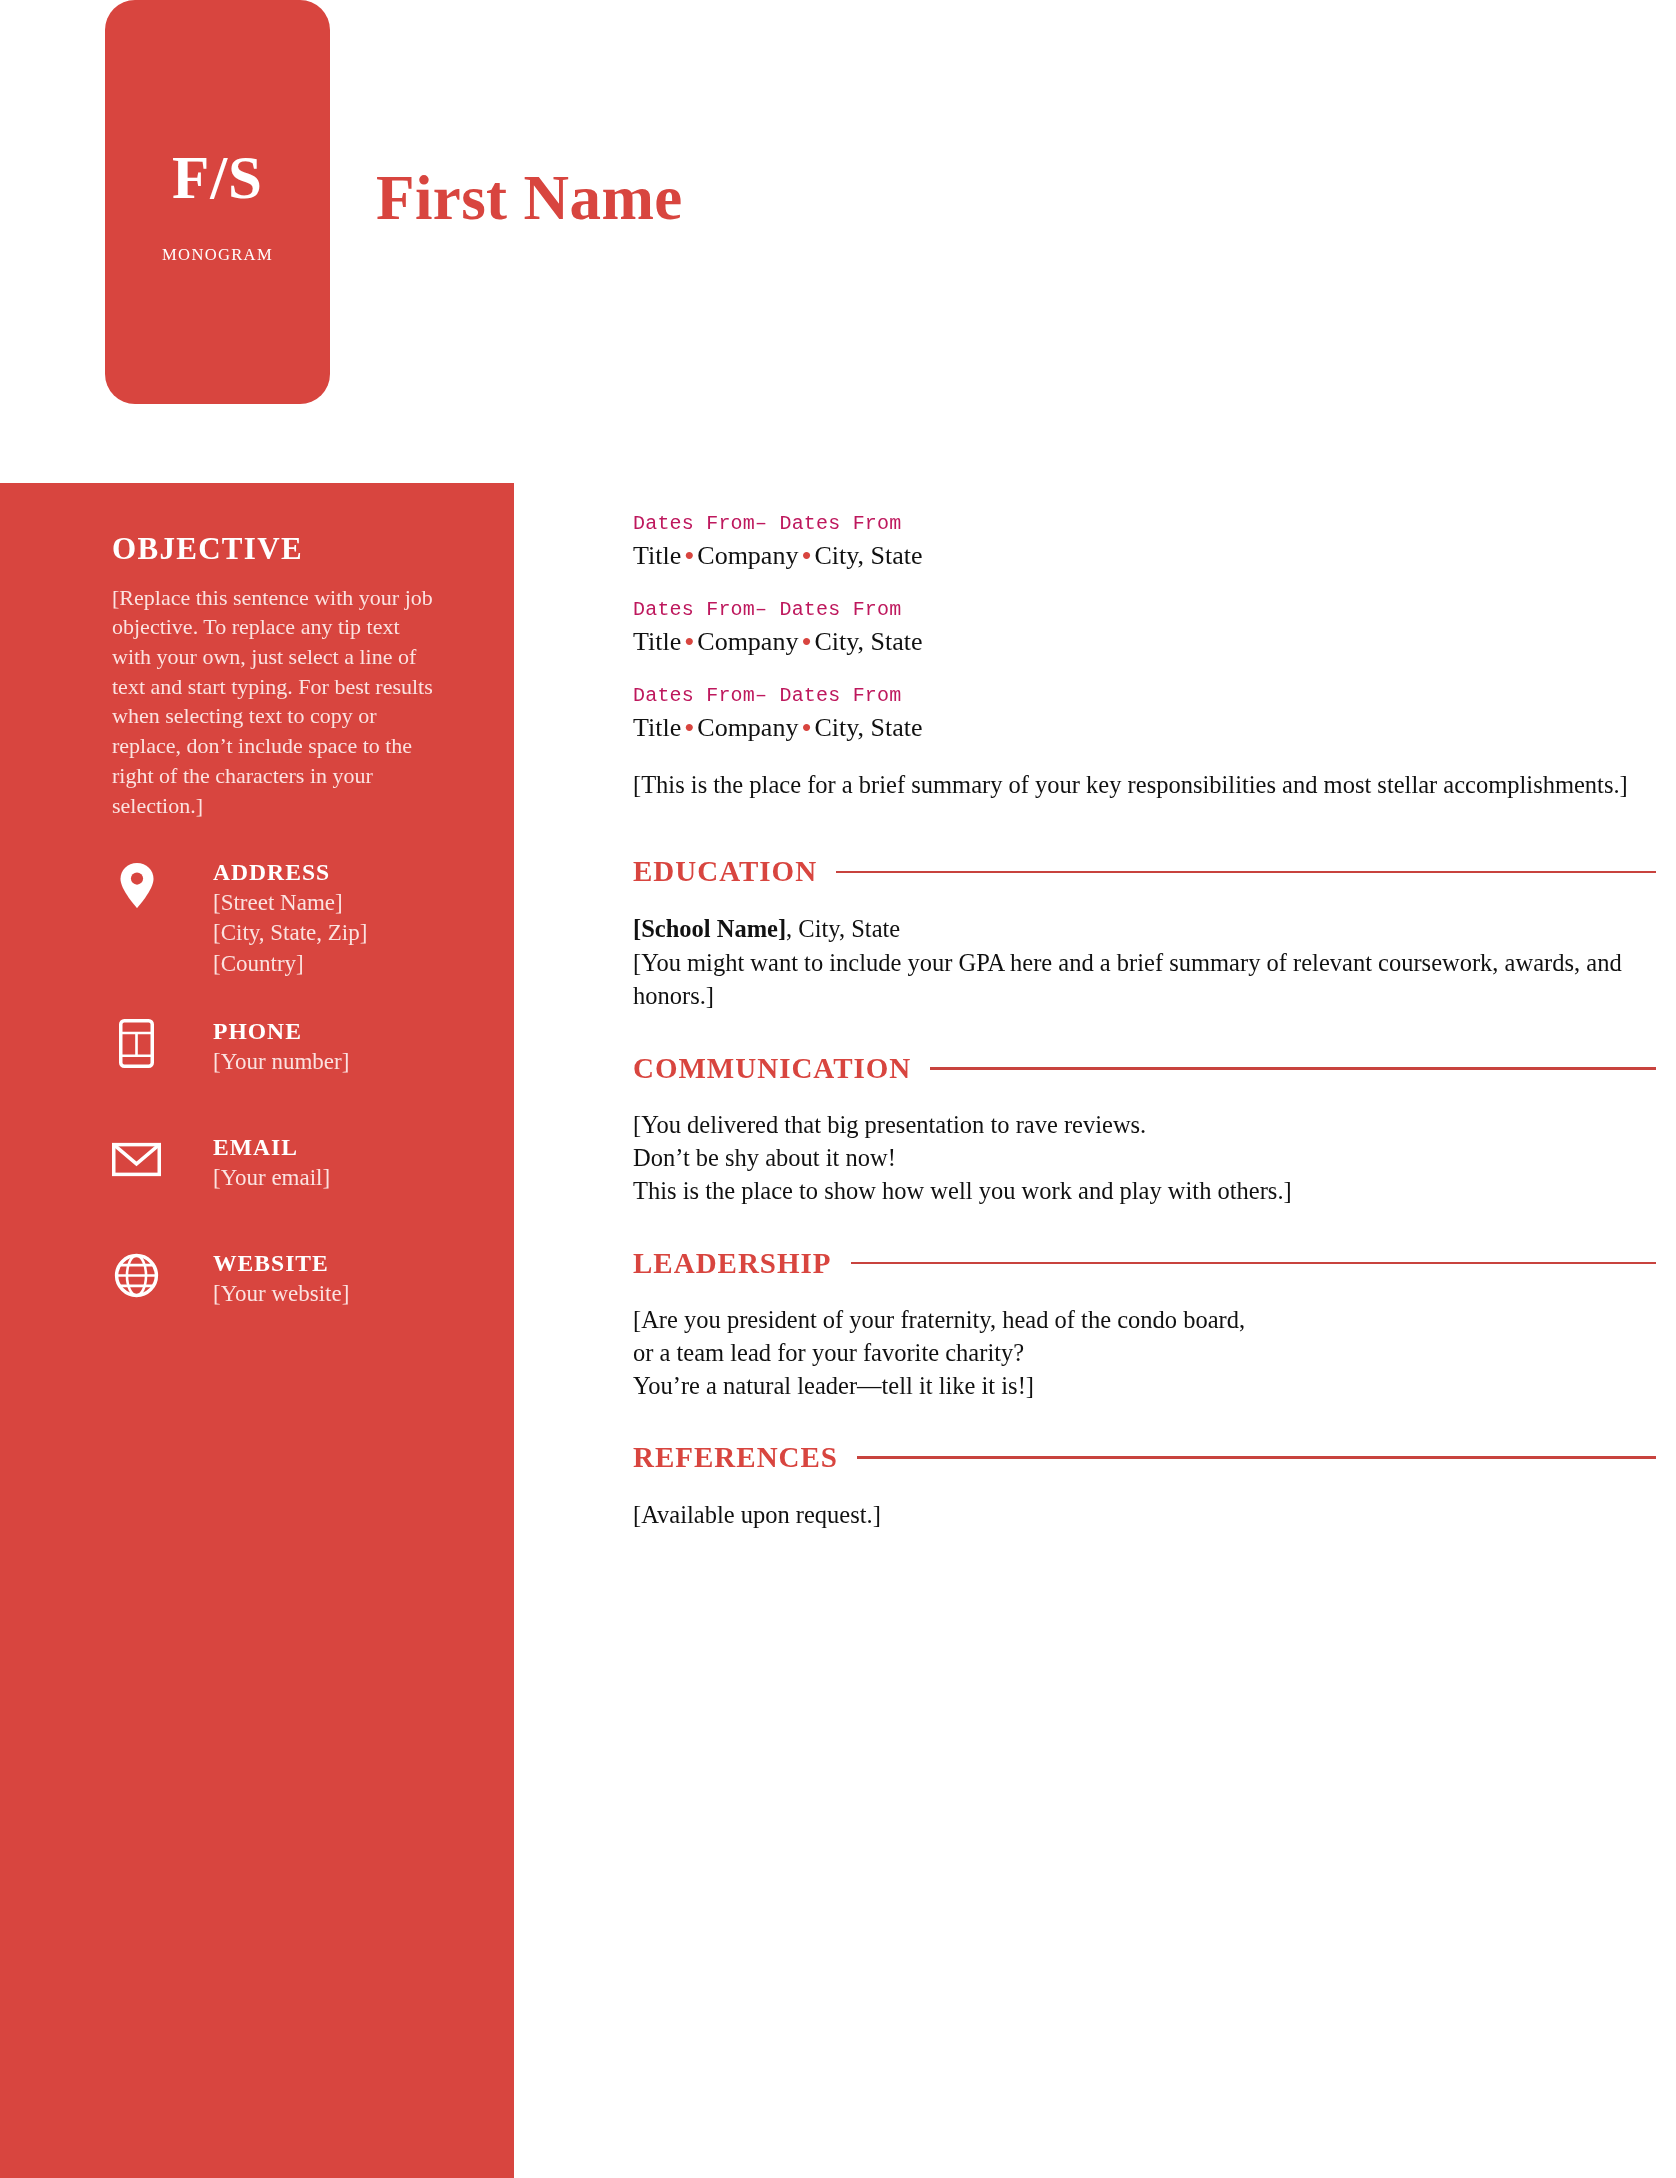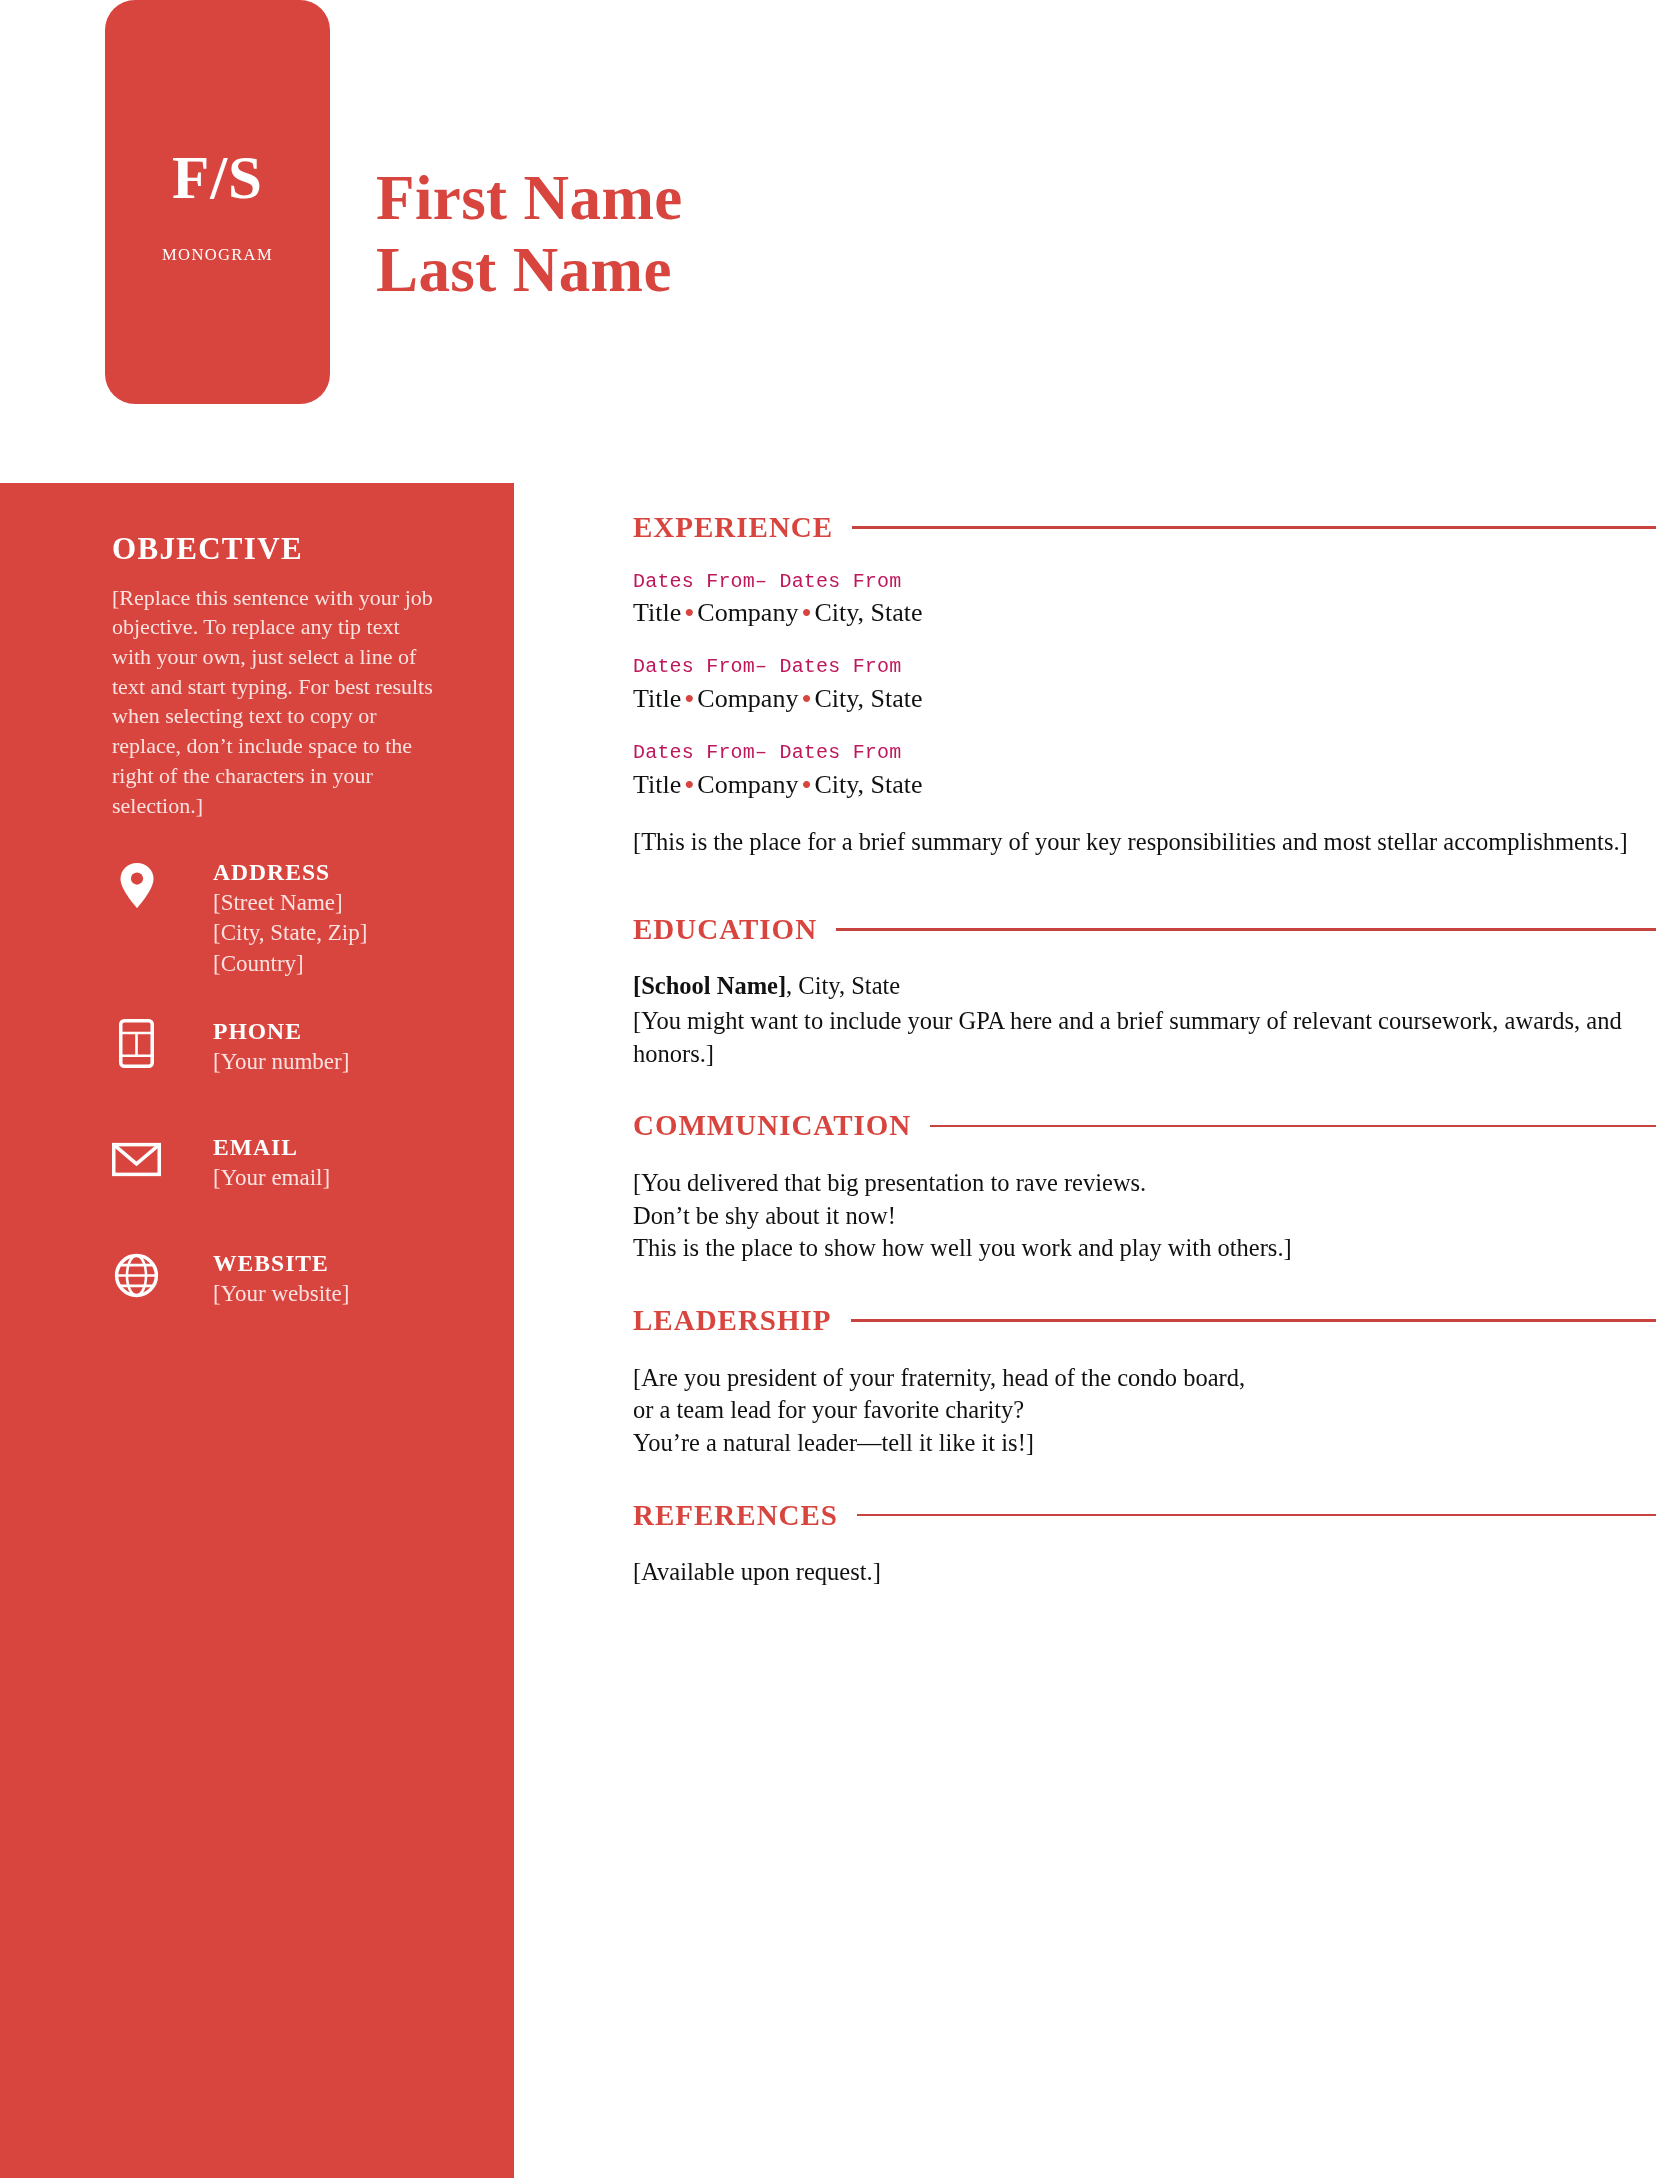--- a/index.html
+++ b/index.html
@@ -217,21 +217,20 @@
 
 <div class="page">
 
   <div class="monogram-block">
     <div class="monogram-initials">F/S</div>
     <div class="monogram-label">MONOGRAM</div>
   </div>
 
   <div class="name-block">
     <div class="name-line">First Name</div>
-    <div class="name-line">Last Name</div>
   </div>
 
   <div class="left-col">
     <div class="left-inner">
       <div class="objective-title">OBJECTIVE</div>
       <div class="objective-text">[Replace this sentence with your job objective. To replace any tip text with your own, just select a line of text and start typing. For best results when selecting text to copy or replace, don’t include space to the right of the characters in your selection.]</div>
 
       <div class="contact-item">
         <div class="contact-icon">
           <svg width="40" height="49" viewBox="0 0 46 56">
@@ -290,24 +289,20 @@
           <div class="contact-value">[Your website]</div>
         </div>
       </div>
 
     </div>
   </div>
 
   <div class="right-col">
 
     <div class="section">
-      <div class="section-head">
-        <div class="section-title">EXPERIENCE</div>
-        <div class="section-rule"></div>
-      </div>
 
       <div class="job">
         <div class="job-dates">Dates From– Dates From</div>
         <div class="job-title-line">
           <span>Title</span><span class="sep">•</span><span>Company</span><span class="sep">•</span><span>City, State</span>
         </div>
       </div>
 
       <div class="job">
         <div class="job-dates">Dates From– Dates From</div>

